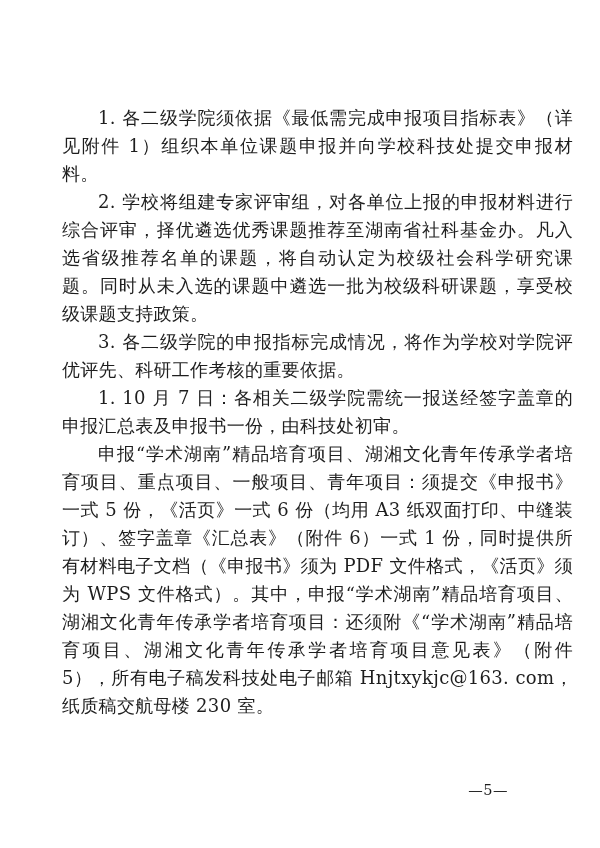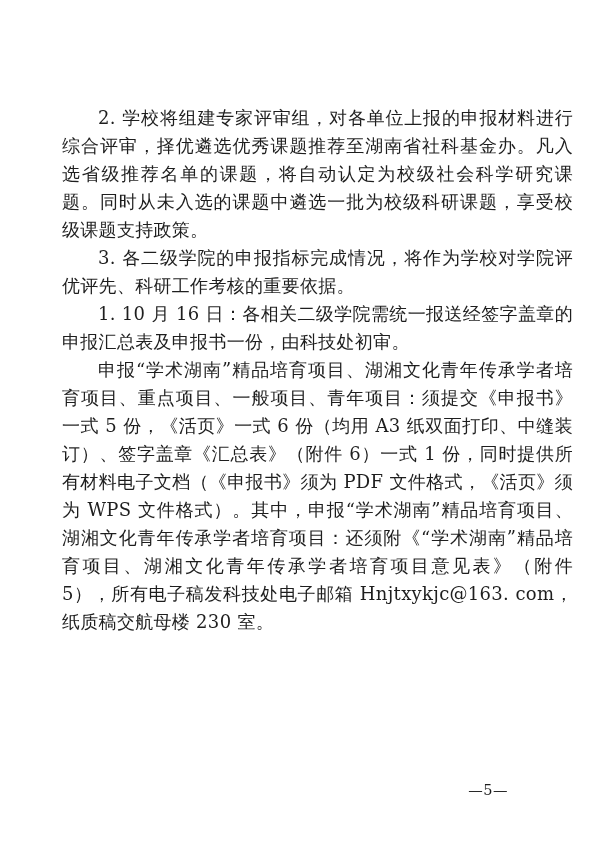--- a/index.html
+++ b/index.html
@@ -50,19 +50,20 @@
       letter-spacing: 0.5px;
       color: #1e1e1e;
       font-family: "DejaVu Serif", "Liberation Serif", serif;
     }
   </style>
 </head>
 <body>
 
 <div class="page">
   <div class="text-block">
+    <p>1. 各二级学院须依据《最低需完成申报项目指标表》（详见附件 1）组织本单位课题申报并向学校科技处提交申报材料。</p>
     <p>2. 学校将组建专家评审组，对各单位上报的申报材料进行综合评审，择优遴选优秀课题推荐至湖南省社科基金办。凡入选省级推荐名单的课题，将自动认定为校级社会科学研究课题。同时从未入选的课题中遴选一批为校级科研课题，享受校级课题支持政策。</p>
     <p>3. 各二级学院的申报指标完成情况，将作为学校对学院评优评先、科研工作考核的重要依据。</p>
-    <p>1. 10 月 16 日：各相关二级学院需统一报送经签字盖章的申报汇总表及申报书一份，由科技处初审。</p>
+    <p>1. 10 月 7 日：各相关二级学院需统一报送经签字盖章的申报汇总表及申报书一份，由科技处初审。</p>
     <p>申报“学术湖南”精品培育项目、湖湘文化青年传承学者培育项目、重点项目、一般项目、青年项目：须提交《申报书》一式 5 份，《活页》一式 6 份（均用 A3 纸双面打印、中缝装订）、签字盖章《汇总表》（附件 6）一式 1 份，同时提供所有材料电子文档（《申报书》须为 PDF 文件格式，《活页》须为 WPS 文件格式）。其中，申报“学术湖南”精品培育项目、湖湘文化青年传承学者培育项目：还须附《“学术湖南”精品培育项目、湖湘文化青年传承学者培育项目意见表》（附件 5），所有电子稿发科技处电子邮箱 Hnjtxykjc@163. com，纸质稿交航母楼 230 室。</p>
   </div>
   <div class="page-footer">—5—</div>
 </div>
 
 </body></html>

